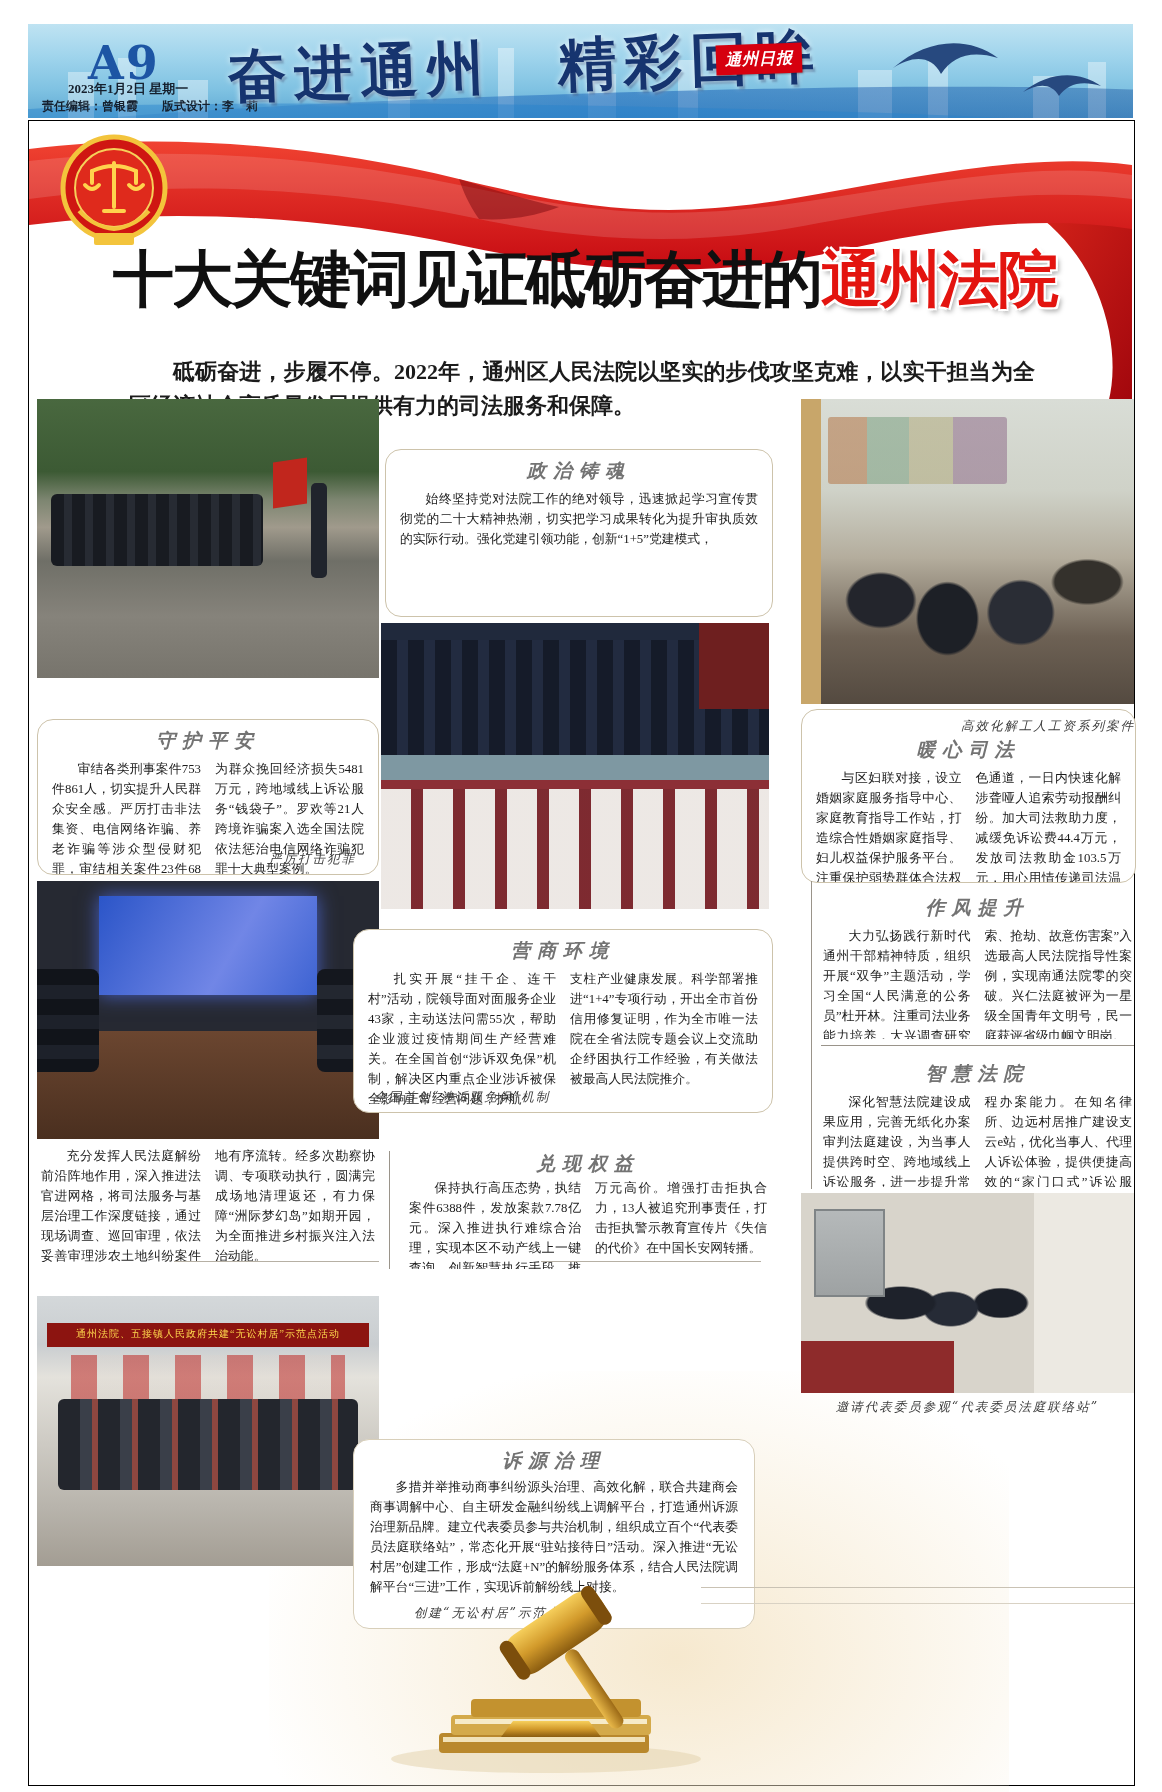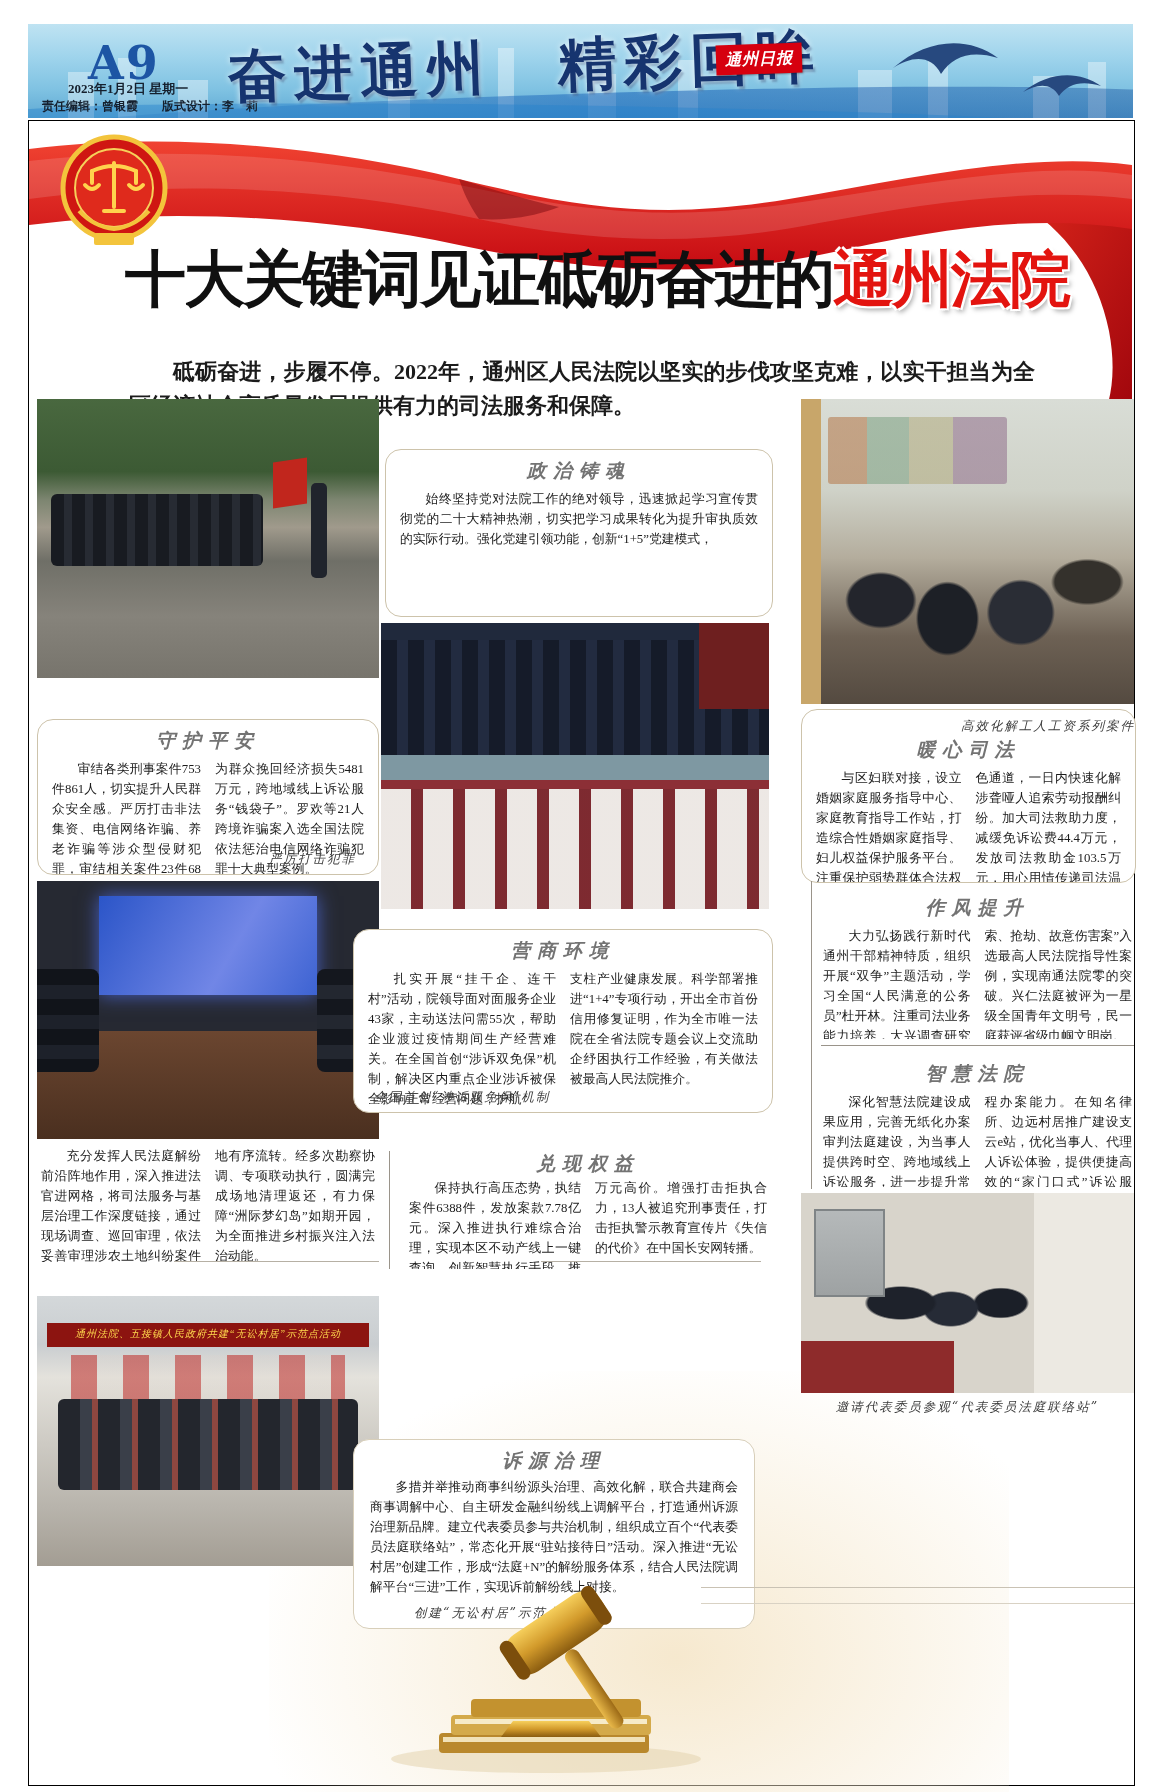--- a/index.html
+++ b/index.html
@@ -29,21 +29,21 @@
 
   
   #frame{position:absolute;left:28px;top:120px;width:1105px;height:1664px;border:1px solid #000;
          background:#fff;}
   #glow{position:absolute;left:240px;top:1250px;width:740px;height:520px;
         background:radial-gradient(ellipse at 55% 55%,rgba(243,225,190,.75),rgba(248,238,218,.35) 55%,transparent 75%);}
 
   
   #ribbon{position:absolute;left:0;top:0;width:1103px;height:320px;pointer-events:none;}
   #emblem{position:absolute;left:30px;top:12px;}
-  h1.headline{position:absolute;left:28px;top:118px;width:1080px;margin:0;text-align:center;
+  h1.headline{position:absolute;left:16px;top:118px;width:1080px;margin:0;text-align:center;
       font-family:"Liberation Sans",sans-serif;
       font-size:61px;font-weight:900;letter-spacing:-2px;color:#101010;white-space:nowrap;}
   h1.headline .red{color:#e3140f;
       text-shadow:-2px -2px 0 #fff,2px -2px 0 #fff,-2px 2px 0 #fff,2px 2px 0 #fff,3px 4px 5px rgba(0,0,0,.35);}
   .intro{position:absolute;left:100px;top:212px;width:906px;font-size:22px;font-weight:bold;
       color:#1b1b1b;line-height:1.55;text-indent:2em;text-align:justify;}
 
   
   .rbox{position:absolute;border:1px solid #cdc3ab;border-radius:16px;background:#fff;overflow:hidden;}
   .sec{position:absolute;overflow:hidden;}
@@ -86,21 +86,21 @@
   #ph-conf{background:#262932;}
   #ph-conf .screen{position:absolute;left:18%;top:6%;width:64%;height:38%;
      background:linear-gradient(120deg,#2b55c8,#7186e6 60%,#3d63d2);box-shadow:0 0 18px rgba(80,110,230,.8);}
   #ph-conf .table{position:absolute;left:0;bottom:0;width:100%;height:42%;
      background:linear-gradient(180deg,#6b4630,#4a2f1f);}
   #ph-conf .peopleL{position:absolute;left:0;top:34%;width:18%;height:40%;
      background:repeating-linear-gradient(180deg,#11141a 0 16px,#1d212a 16px 30px);border-radius:0 8px 8px 0;}
   #ph-conf .peopleR{position:absolute;right:0;top:34%;width:18%;height:40%;
      background:repeating-linear-gradient(180deg,#14171e 0 16px,#232730 16px 30px);border-radius:8px 0 0 8px;}
   #ph-ceremony{background:
-     linear-gradient(180deg,#d4d8da 0%,#c9cdd0 18%,#e4e2dc 30%,#b8b4ac 78%,#a39d93 100%); font-style: italic;}
+     linear-gradient(180deg,#d4d8da 0%,#c9cdd0 18%,#e4e2dc 30%,#b8b4ac 78%,#a39d93 100%);}
   #ph-ceremony .led{position:absolute;left:3%;top:10%;width:94%;height:9%;background:#8c1410;
      color:#ffd84d;font-size:10px;line-height:2.2;text-align:center;letter-spacing:1px;overflow:hidden;white-space:nowrap;}
   #ph-ceremony .flags{position:absolute;left:10%;top:22%;width:80%;height:26%;
      background:repeating-linear-gradient(90deg,rgba(190,40,36,.55) 0 26px,rgba(222,210,200,.2) 26px 52px);}
   #ph-ceremony .row{position:absolute;left:6%;top:38%;width:88%;height:34%;
      background:repeating-linear-gradient(90deg,#23262d 0 22px,#3a3f49 22px 34px,#8f4740 34px 40px);border-radius:6px;}
   #ph-visit{background:
      radial-gradient(ellipse at 30% 55%,#1e222b 0 10%,transparent 11%),
      radial-gradient(ellipse at 45% 58%,#262b36 0 10%,transparent 11%),
      radial-gradient(ellipse at 60% 55%,#1b1f28 0 9%,transparent 10%),

